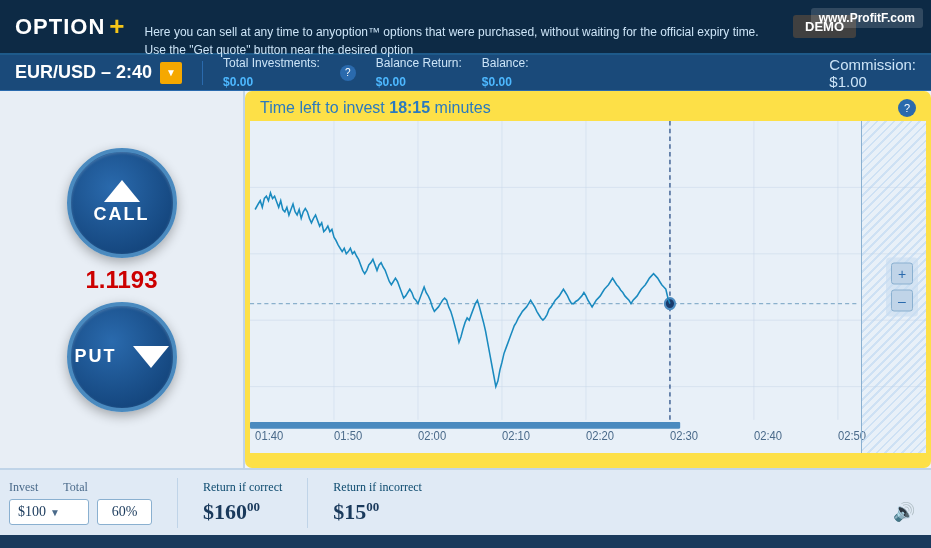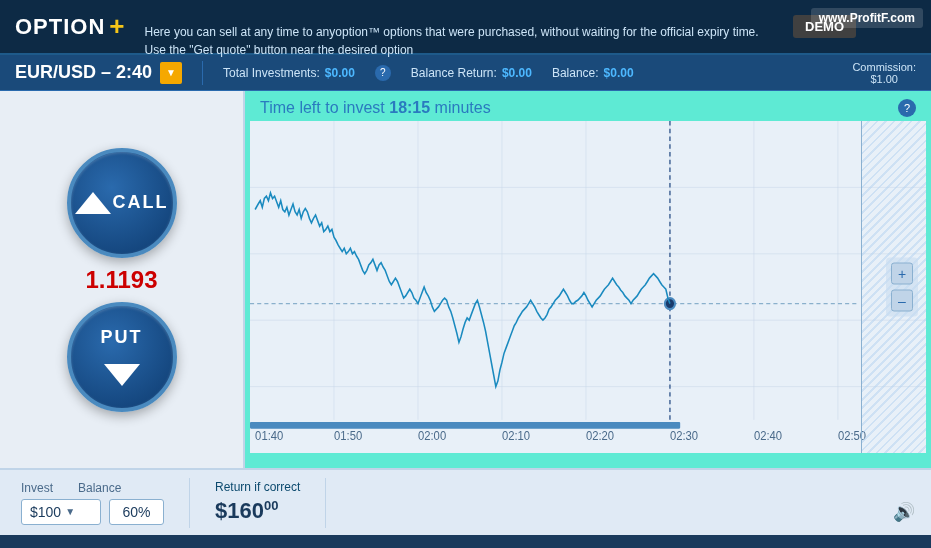--- a/index.html
+++ b/index.html
@@ -101,44 +101,45 @@
     }
     .toolbar-divider {
       width: 1px;
       height: 24px;
       background: #2a6aad;
     }
     .toolbar-stat {
       color: #cce4f7;
       font-size: 12px;
       display: flex;
-      align-items: center;
+      align-items: flex-start;
       gap: 5px;
+      flex-direction: column;
     }
     .stat-value {
       color: #4db8ff;
       font-weight: bold;
     }
     .help-circle {
       width: 16px;
       height: 16px;
       border-radius: 50%;
       background: #2a6aad;
       color: white;
       font-size: 10px;
       display: flex;
       align-items: center;
       justify-content: center;
       cursor: pointer;
     }
     .commission {
       margin-left: auto;
       color: #cce4f7;
-      font-size: 11px;
-      text-align: center;
+      font-size: 15px;
+      text-align: left;
     }
 
     
     .main-content {
       display: flex;
       height: calc(548px - 55px - 36px - 80px);
       background: #f0f4f8;
     }
 
     
@@ -155,36 +156,36 @@
     }
 
     .call-btn {
       width: 110px;
       height: 110px;
       border-radius: 50%;
       background: radial-gradient(circle at 40% 35%, #2a6aad, #0d3a6e);
       border: 4px solid #4a8abf;
       cursor: pointer;
       display: flex;
-      flex-direction: row;
+      flex-direction: column;
       align-items: center;
       justify-content: center;
       gap: 2px;
       box-shadow: 0 4px 12px rgba(0,0,0,0.3), inset 0 1px 3px rgba(255,255,255,0.2);
     }
 
     .put-btn {
       width: 110px;
       height: 110px;
       border-radius: 50%;
       background: radial-gradient(circle at 40% 35%, #2a6aad, #0d3a6e);
       border: 4px solid #4a8abf;
       cursor: pointer;
       display: flex;
-      flex-direction: column;
+      flex-direction: row;
       align-items: center;
       justify-content: center;
       gap: 16px;
       box-shadow: 0 4px 12px rgba(0,0,0,0.3), inset 0 1px 3px rgba(255,255,255,0.2);
     }
 
     .btn-label {
       color: white;
       font-size: 18px;
       font-weight: bold;
@@ -208,23 +209,24 @@
     .price-display {
       color: #cc0000;
       font-size: 24px;
       font-weight: bold;
       text-align: center;
     }
 
     
     .chart-area {
       flex: 1;
-      background: #5eead4;
+      background: #fde047;
       position: relative;
       overflow: hidden;
+      border-radius: 7px;
     }
 
     .chart-header {
       padding: 8px 15px 4px;
       display: flex;
       align-items: center;
       justify-content: space-between;
     }
     .time-left {
       color: #2a7abf;
@@ -281,22 +283,23 @@
       color: #2a6aad;
     }
 
     
     .bottom-bar {
       height: 67px;
       background: #e0eaf5;
       border-top: 2px solid #c0d4e8;
       display: flex;
       align-items: center;
-      padding: 0 21px;
+      padding: 0 9px;
       gap: 25px;
+      font-family: Liberation Serif, serif;
     }
 
     .invest-section {
       display: flex;
       flex-direction: column;
       gap: 4px;
     }
     .invest-header {
       display: flex;
       gap: 25px;
@@ -533,21 +536,21 @@
     </div>
   </div>
 
 </div>
 
 <div class="bottom-bar" style="position:relative;">
 
   <div class="invest-section">
     <div class="invest-header">
       <span class="invest-label">Invest</span>
-      <span class="profit-label">Balance</span>
+      <span class="profit-label">Total</span>
     </div>
     <div class="invest-controls">
       <div class="invest-input">
         <span>$100</span>
         <span class="invest-dropdown">▼</span>
       </div>
       <div class="profit-value">60%</div>
     </div>
   </div>
 
@@ -555,15 +558,21 @@
 
   <div class="return-section">
     <span class="return-label">Return if correct</span>
     <div class="return-amount">
       <span>$160</span><sup>00</sup>
     </div>
   </div>
 
   <div style="width:1px;height:50px;background:#c0d4e8;"></div>
 
+  <div class="return-section">
+    <span class="return-label">Return if incorrect</span>
+    <div class="return-amount">
+      <span>$15</span><sup>00</sup>
+    </div>
+  </div>
 
   <div class="sound-btn">🔊</div>
 </div>
 
 </body></html>

